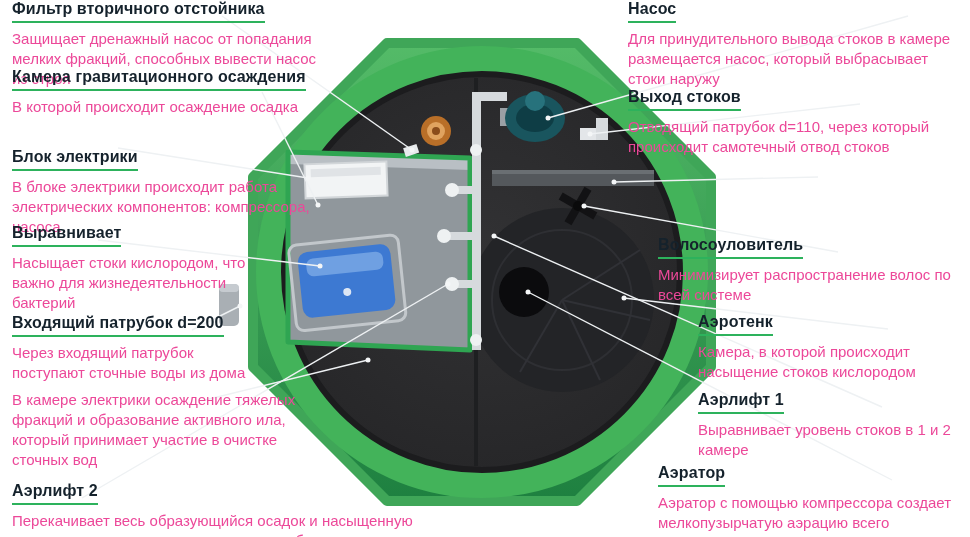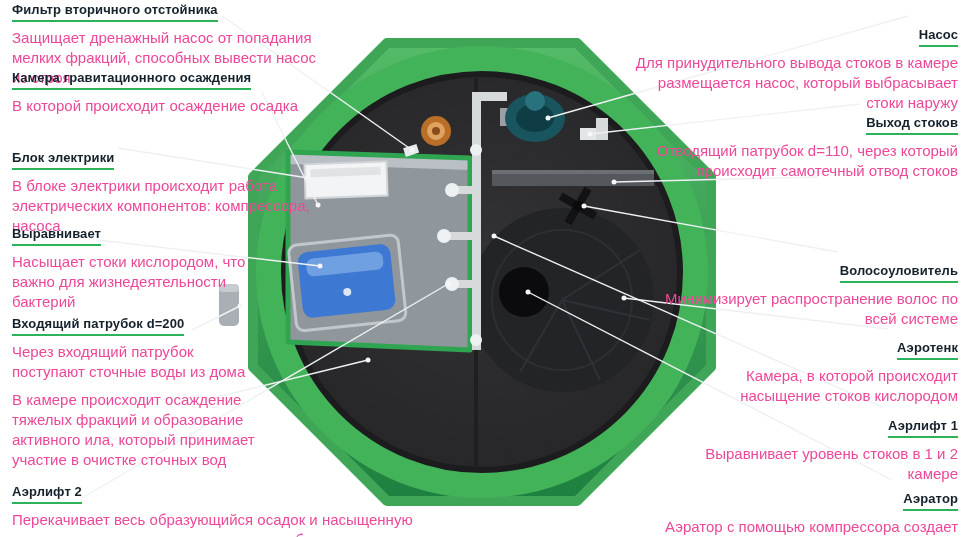--- a/index.html
+++ b/index.html
@@ -3,28 +3,28 @@
 <meta charset="utf-8">
 <style>
   html,body{margin:0;padding:0;background:#ffffff;}
   .canvas{
     position:relative;width:970px;height:537px;background:#ffffff;overflow:hidden;
     font-family:"Liberation Sans",sans-serif;
   }
   .stage{position:absolute;left:0;top:0;width:970px;height:537px;}
   .callout{position:absolute;z-index:5;}
   .callout .title{
-    display:inline-block;font-size:13px;font-weight:bold;color:#15222c;
+    display:inline-block;font-size:16px;font-weight:bold;color:#15222c;
     border-bottom:2px solid #2db25c;padding-bottom:3px;letter-spacing:.1px;
   }
   .callout .desc{
     margin-top:6px;font-size:15px;color:#ec4899;line-height:1.33;
   }
   .callout.left{text-align:left;}
-  .callout.right{text-align:right;margin-top:25px;}
+  .callout.right{text-align:left;}
 </style>
 </head>
 <body>
 
 <div class="canvas">
 
   <svg class="stage" viewBox="0 0 970 537" aria-hidden="true">
     <defs>
       <linearGradient id="gGreen" x1="0" y1="0" x2="0" y2="1">
         <stop offset="0" stop-color="#54bb68"></stop>
@@ -169,21 +169,21 @@
   </div>
   <div class="callout left" style="left:12px;top:224px;width:255px">
     <span class="title">Выравнивает</span>
     <div class="desc">Насыщает стоки кислородом, что важно для жизнедеятельности бактерий</div>
   </div>
   <div class="callout left" style="left:12px;top:314px;width:255px">
     <span class="title">Входящий патрубок d=200</span>
     <div class="desc">Через входящий патрубок поступают сточные воды из дома</div>
   </div>
   <div class="callout left" style="left:12px;top:384px;width:290px">
-    <div class="desc">В камере происходит осаждение тяжелых фракций и образование активного ила, который принимает участие в очистке сточных вод</div>
+    <div class="desc">В камере электрики осаждение тяжелых фракций и образование активного ила, который принимает участие в очистке сточных вод</div>
   </div>
   <div class="callout left" style="left:12px;top:482px;width:470px">
     <span class="title">Аэрлифт 2</span>
     <div class="desc">Перекачивает весь образующийся осадок и насыщенную кислородом воду в первую камеру для образования там активного ила</div>
   </div>
 
   <div class="callout right" style="right:12px;top:0;width:330px">
     <span class="title">Насос</span>
     <div class="desc">Для принудительного вывода стоков в камере размещается насос, который выбрасывает стоки наружу</div>
   </div>

